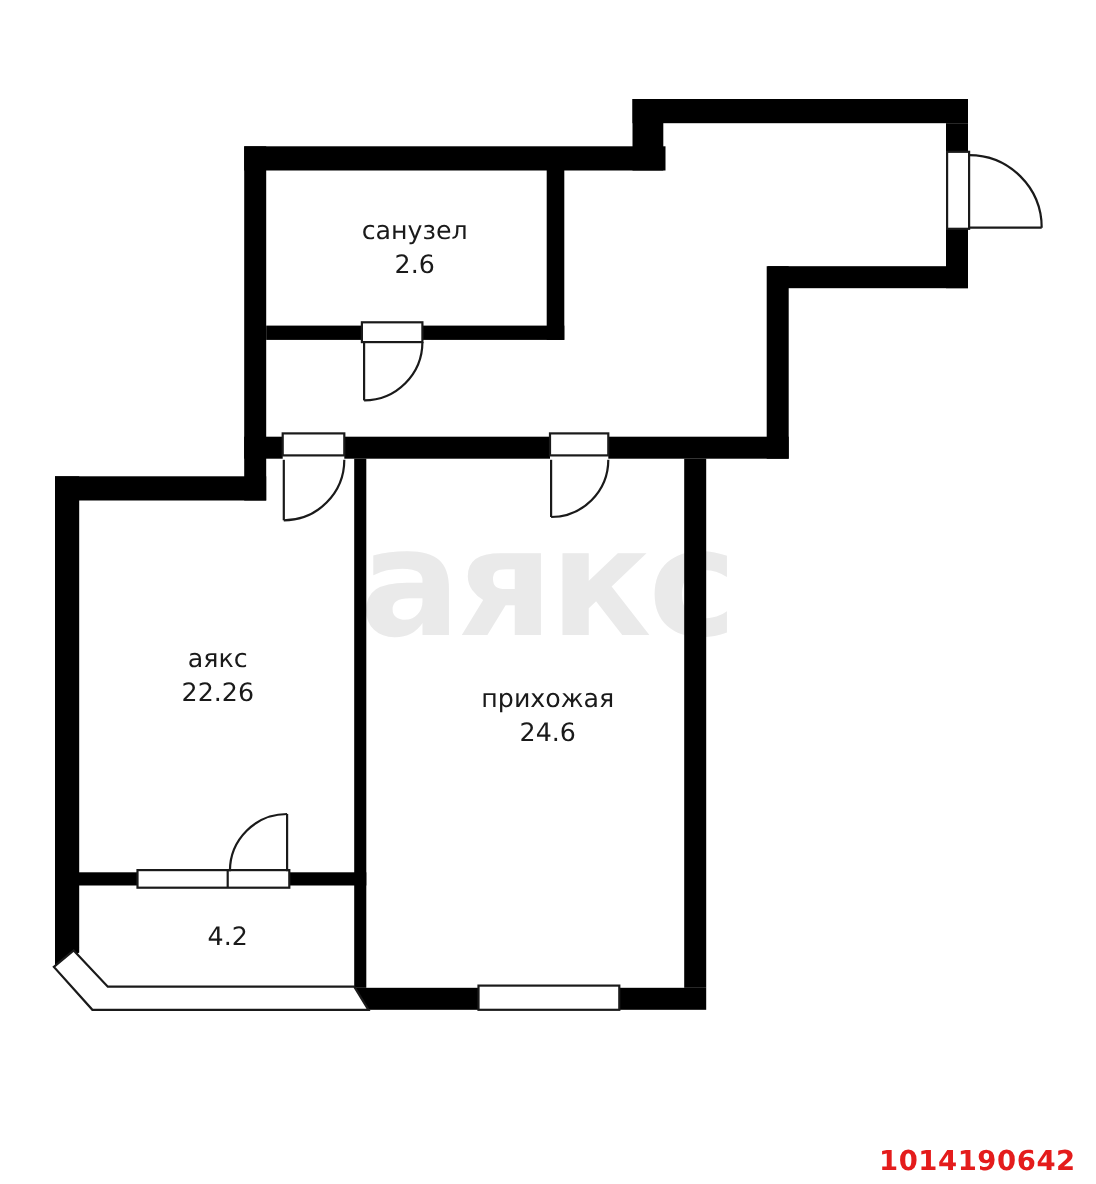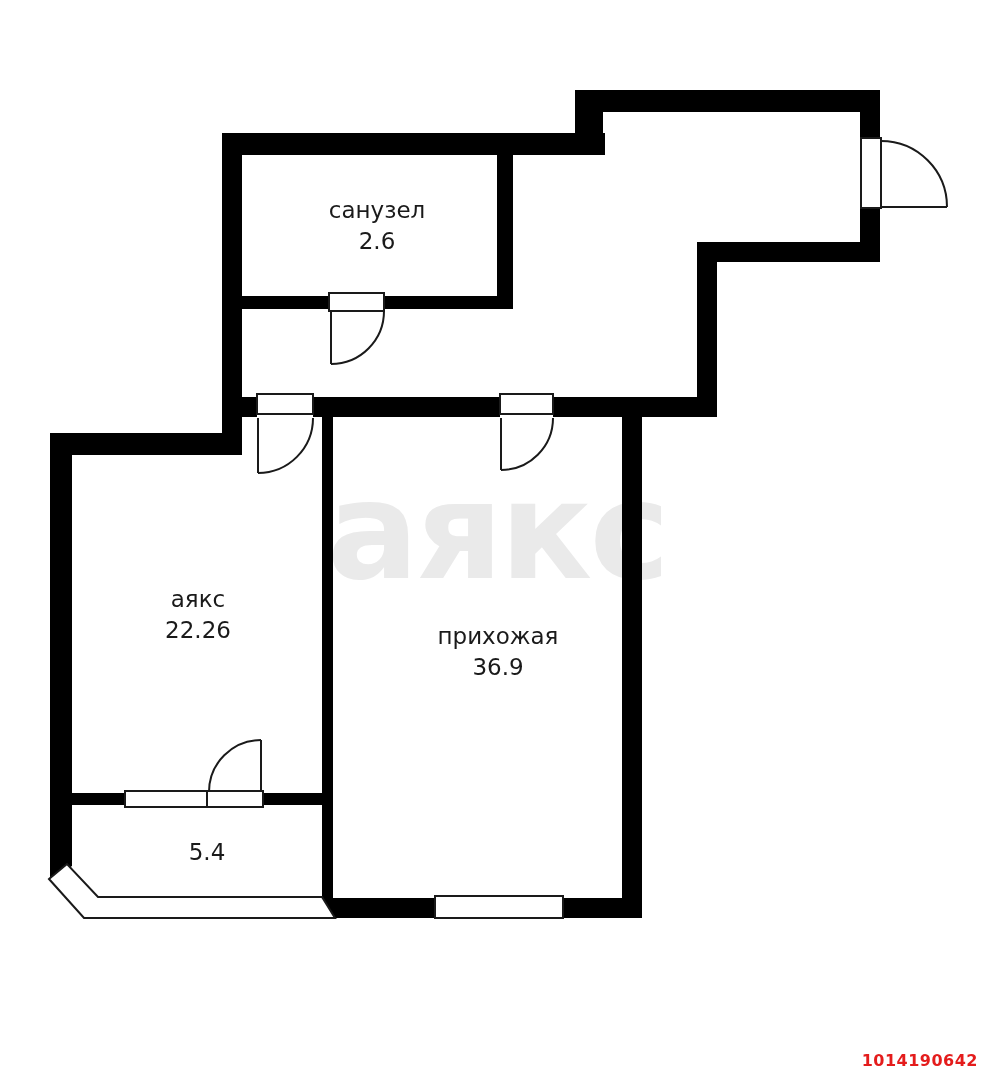--- a/index.html
+++ b/index.html
@@ -30,21 +30,21 @@
     text-align:center;
     color:#1a1a1a;
     font-size:23px;
     line-height:31px;
     white-space:nowrap;
   }
   .listing-id{
     position:absolute;
     right:18px;bottom:6px;
     z-index:3;
-    font-size:16px;
+    font-size:25px;
     font-weight:bold;
     letter-spacing:0.5px;
     color:#e41c1c;
   }
 </style>
 </head>
 <body>
 
 <div class="plan">
 
@@ -132,22 +132,22 @@
   </div>
 
 
   <div class="room-label" style="left:198px;top:584px;">
     <div>аякс</div>
     <div>22.26</div>
   </div>
 
   <div class="room-label" style="left:498px;top:621px;">
     <div>прихожая</div>
-    <div>36.9</div>
+    <div>24.6</div>
   </div>
 
   <div class="room-label" style="left:207px;top:837px;">
-    <div>5.4</div>
+    <div>4.2</div>
   </div>
 
   <div class="listing-id">1014190642</div>
 
 </div>
 
 </body></html>

